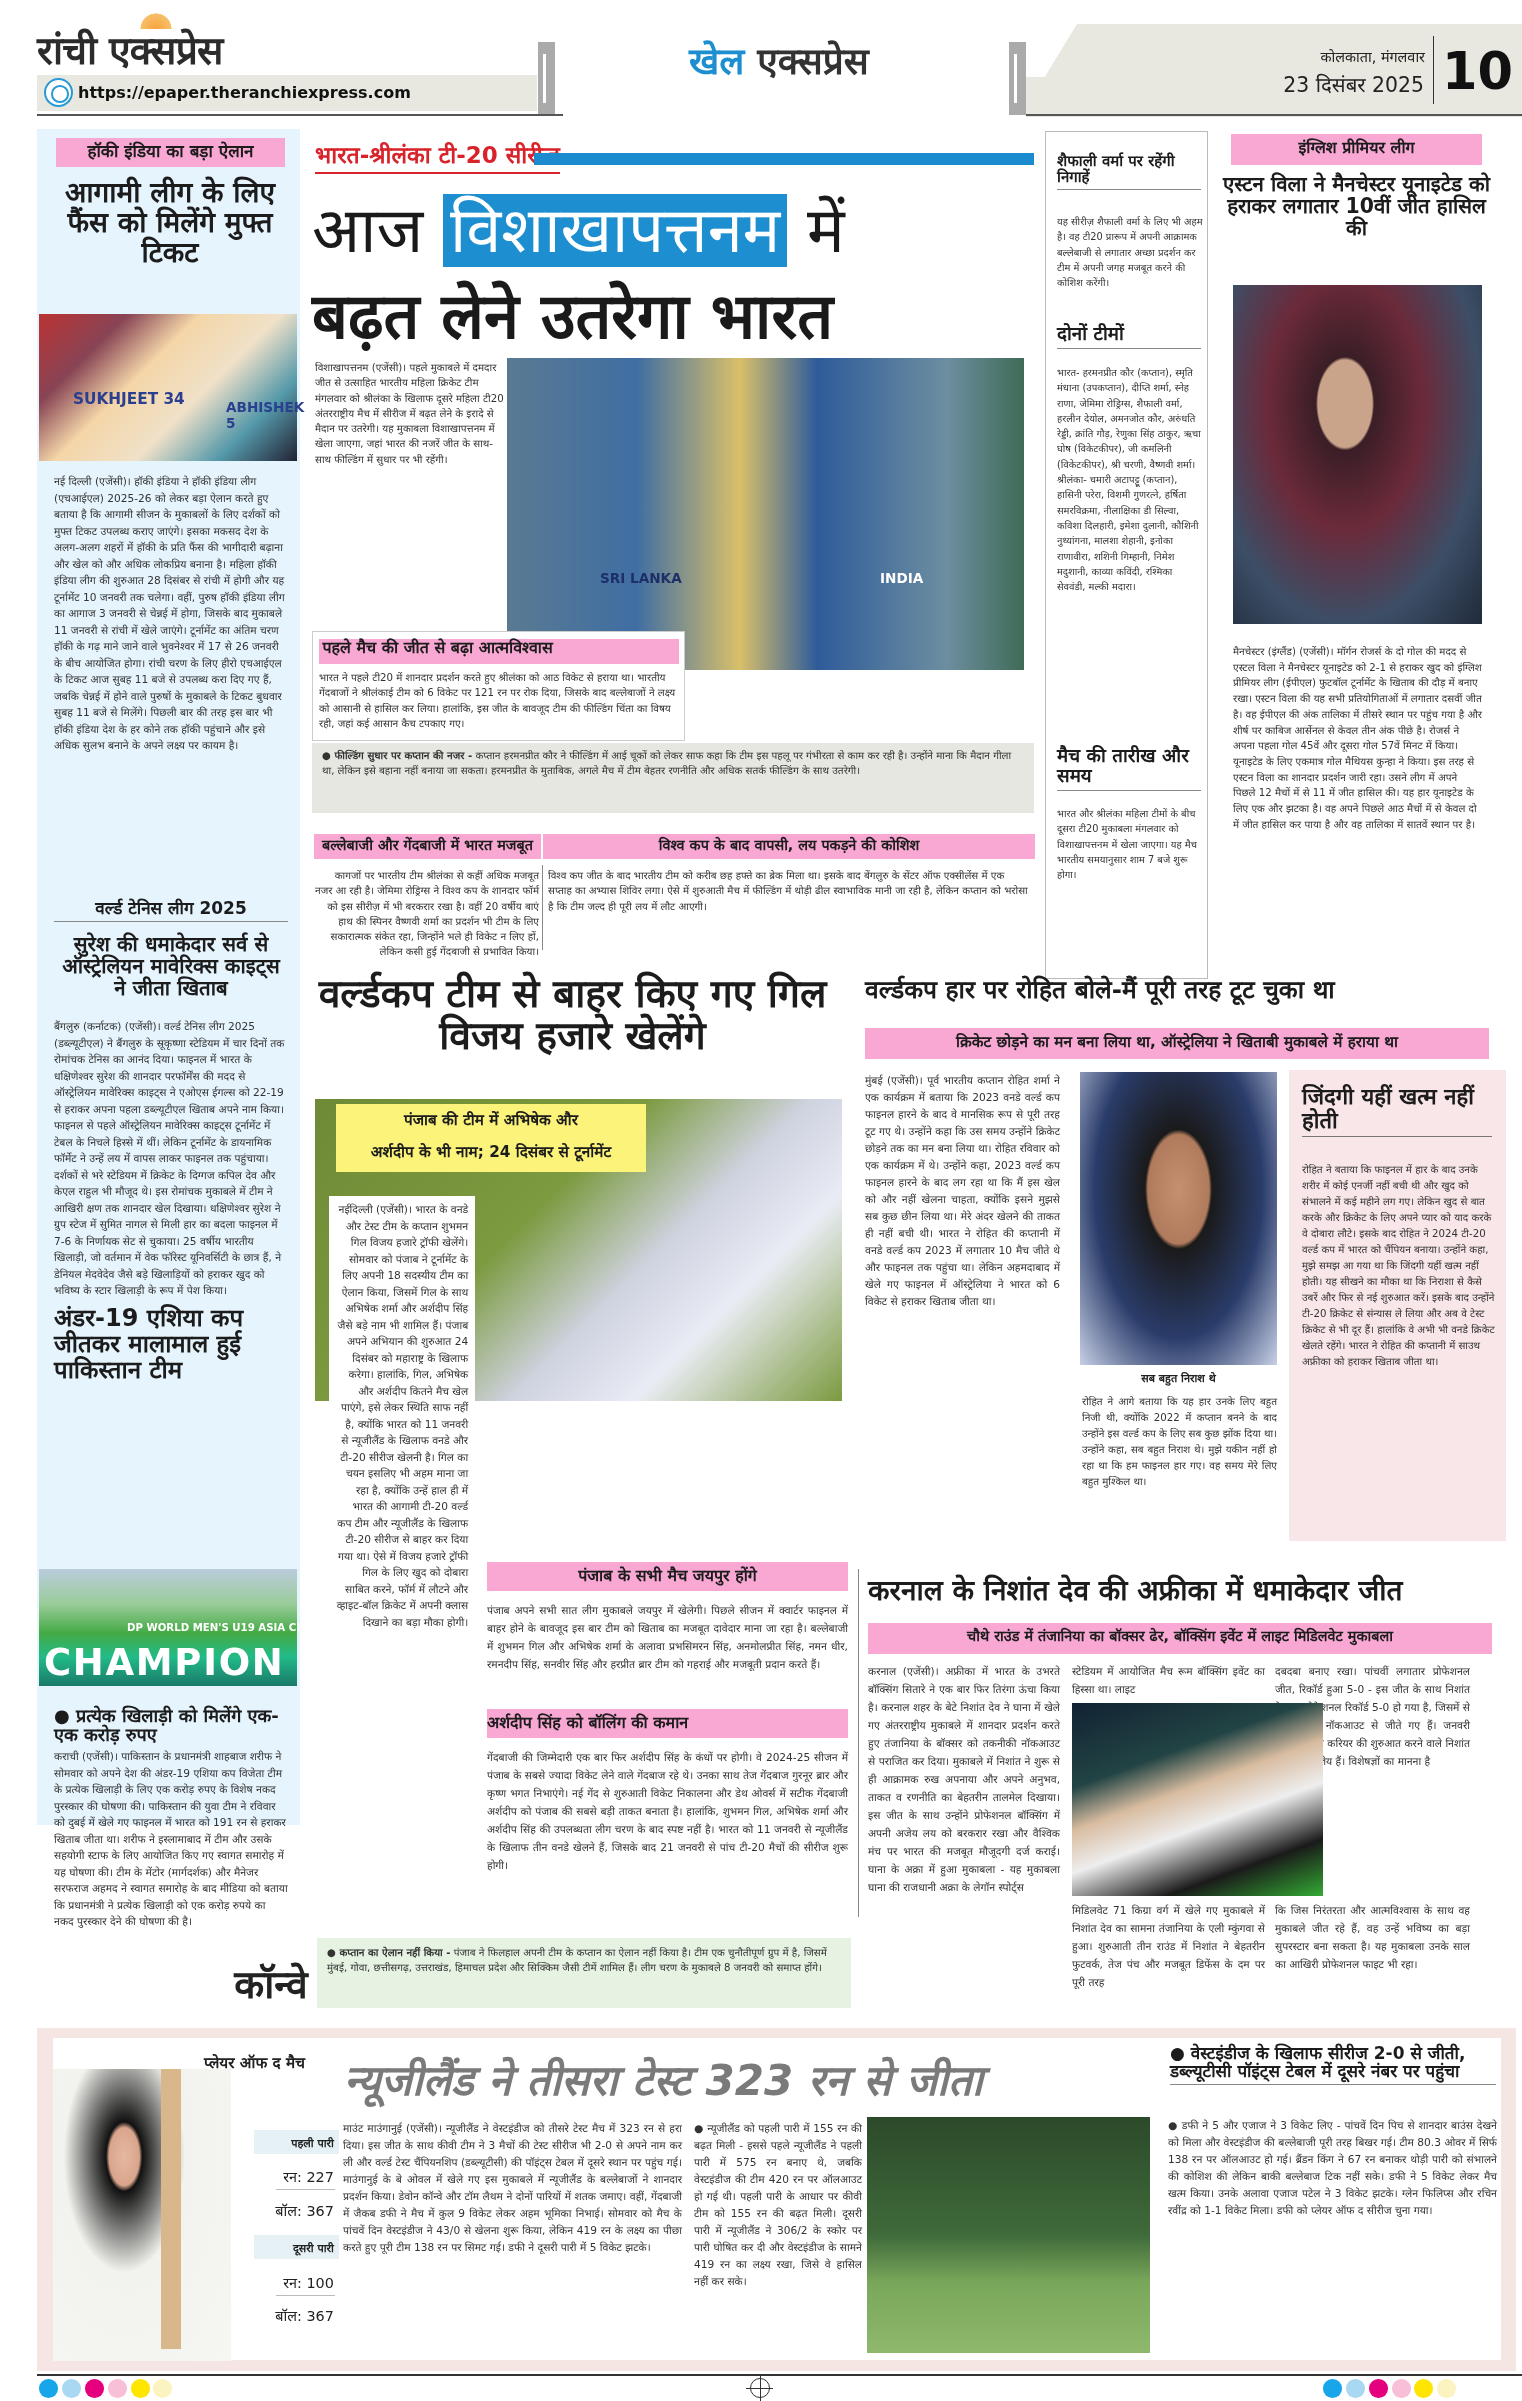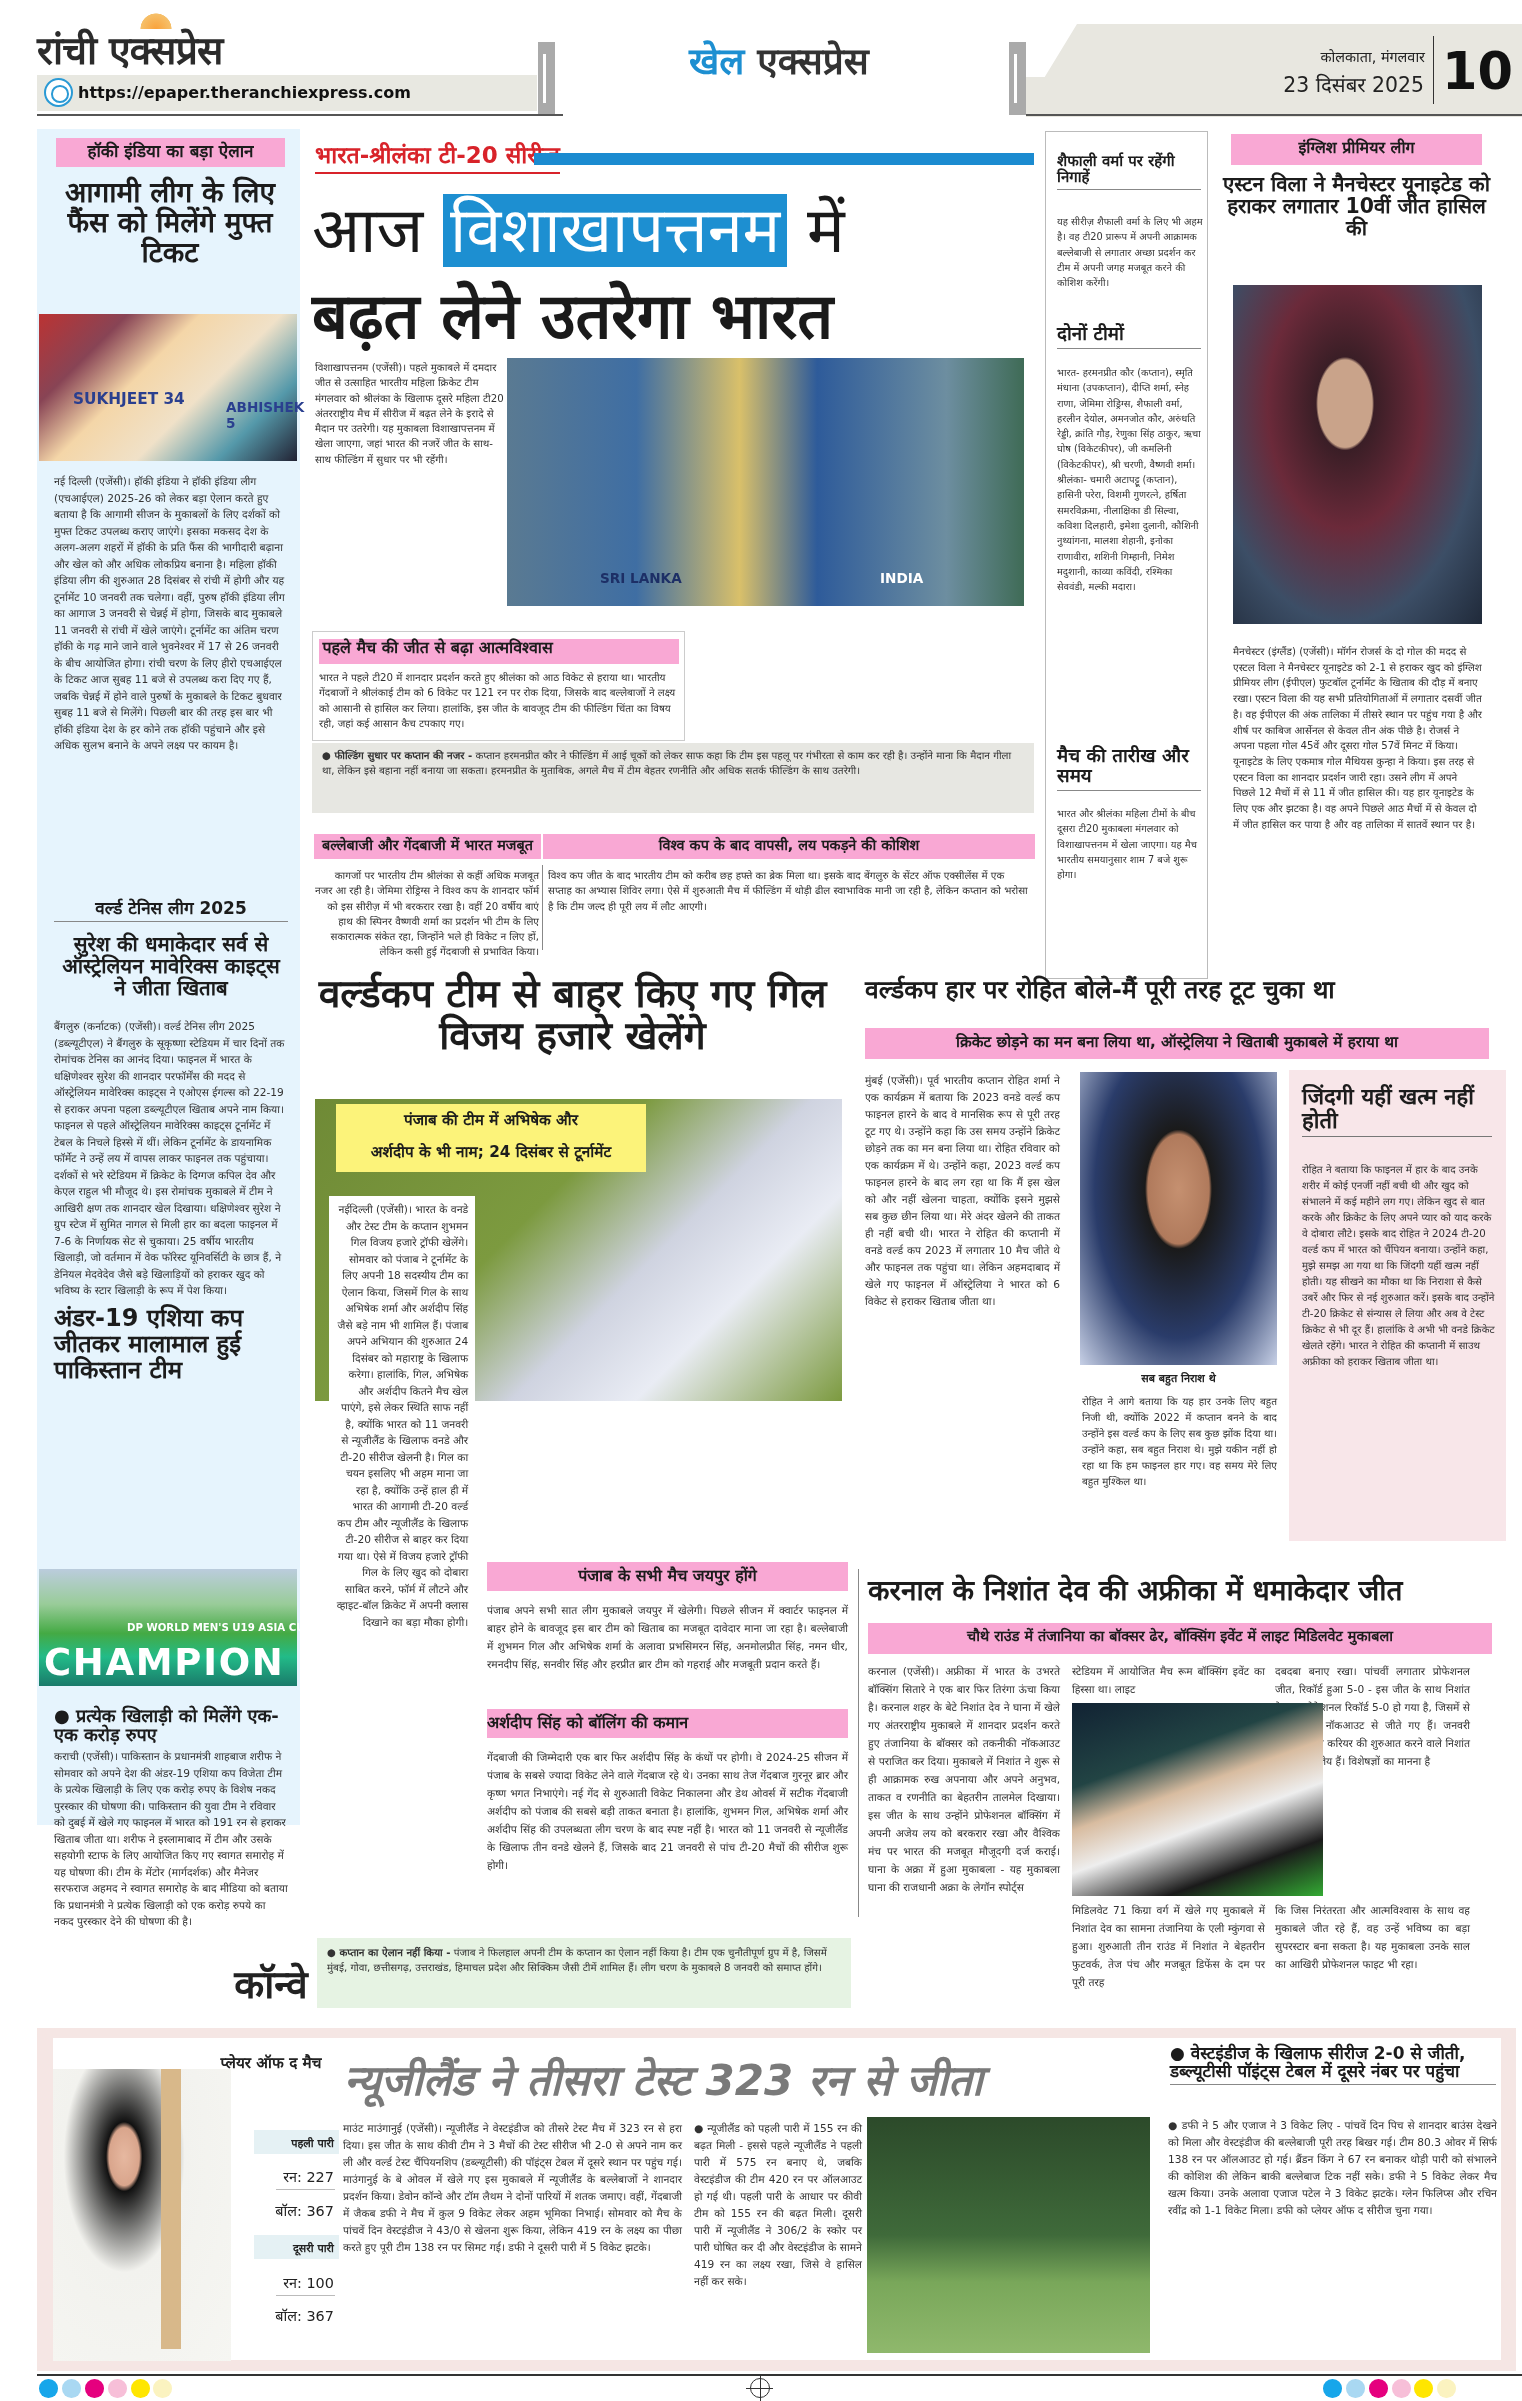--- a/index.html
+++ b/index.html
@@ -40,21 +40,21 @@
 #champ{left:44px;top:1641px;font-size:37px;font-weight:bold;color:#fff;letter-spacing:1.7px}
 #champsmall{left:127px;top:1622px;font-size:10.2px;font-weight:bold;color:#fff}
 #lh4{left:54px;top:1706px;width:234px;font-size:18px}
 #lbody3{left:54px;top:1748px;width:234px}
 
 #kicker{left:315px;top:138px;font-size:23px;font-weight:bold;color:#d8232a;border-bottom:2.5px solid #d8232a;padding-bottom:1.7px}
 #kickbar{left:534px;top:153px;width:500px;height:12px;background:#1b8bd0}
 #mainh1{left:312px;top:185px;font-size:63px;font-weight:normal;color:#1a1a1a}
 #mainh1 .blue{background:#1d8fd1;color:#fff;padding:0 6.8px}
 #mainh2{left:312px;top:271px;font-size:63px;font-weight:bold;color:#1a1a1a}
-#cphoto1{left:507px;top:358px;width:517px;height:248px;background:linear-gradient(90deg,#5a7a92 0,#3f6ea3 25%,#d9c06a 45%,#2e5b9a 60%,#6d8ea0 85%,#3f6b56 100%)}
+#cphoto1{left:507px;top:358px;width:517px;height:312px;background:linear-gradient(90deg,#5a7a92 0,#3f6ea3 25%,#d9c06a 45%,#2e5b9a 60%,#6d8ea0 85%,#3f6b56 100%)}
 #cbody1{left:315px;top:360px;width:192px}
 #box1{left:312px;top:631px;width:373px;height:110px;background:#fff;border:0.8px solid #ccc}
 #box1h{left:319px;top:639px;width:360px;height:25.4px;font-size:16px;padding-left:3.4px}
 #box1t{left:319px;top:670px;width:360px;font-size:10.2px;line-height:15.3px}
 #box2{left:312px;top:743px;width:722px;height:70px;background:#e7e7e2}
 #box2t{left:322px;top:748px;width:704px;font-size:10.2px;line-height:15.3px}
 #sh1{left:314px;top:834px;width:227px;height:25.4px;font-size:14.4px;text-align:center;padding-top:4.2px}
 #sh2{left:543px;top:834px;width:492px;height:25.4px;font-size:14.4px;text-align:center;padding-top:4.2px}
 #st1{left:315px;top:868px;width:224px;font-size:10.2px;line-height:15.3px;text-align:right}
 #st2{left:548px;top:868px;width:483px;font-size:10.2px;line-height:15.3px}
@@ -99,21 +99,21 @@
 #bxc2{left:1072px;top:1662px;width:193px;font-size:10.6px;line-height:18px;text-align:justify}
 #bxc3{left:1275px;top:1662px;width:195px;font-size:10.6px;line-height:18px;text-align:justify}
 #bxphoto{left:1072px;top:1703px;width:251px;height:193px;background:linear-gradient(160deg,#123 0,#244 30%,#d8bca0 45%,#eee 60%,#1a1a1a 80%,#3a3 100%)}
 #bxc2b{left:1072px;top:1901px;width:193px;font-size:10.6px;line-height:18px;text-align:justify}
 #bxc3b{left:1275px;top:1901px;width:195px;font-size:10.6px;line-height:18px;text-align:justify}
 
 #band{left:37px;top:2028px;width:1479px;height:343px;background:#f5e6e4}
 #bandin{left:53px;top:2038px;width:1448px;height:322px;background:#fff}
 #pomphoto{left:53px;top:2069px;width:178px;height:292px;background:radial-gradient(ellipse at 40% 30%,#e6b8a0 0,#d9a58c 10%,#111 12%,#f2f2ee 40%,#f6f6f2 100%)}
 #bat{left:161px;top:2069px;width:20.4px;height:280px;background:#d8b88a}
-#pomk{left:204px;top:2052px;width:134px;font-size:15.3px;text-align:center;font-weight:bold}
+#pomk{left:204px;top:2052px;width:134px;font-size:15.3px;text-align:left;font-weight:bold}
 #pomn{left:204px;top:1956px;width:134px;font-size:39px;text-align:center;font-weight:bold}
 #inn1{left:254px;top:2130px;width:85px;height:24px;background:#e5f1f4;font-size:11px;text-align:right;padding:5.1px 5.1px 0 0;font-weight:bold}
 .stat{width:85px;font-size:14.4px;text-align:right;padding-right:5.1px}
 #nzh{left:344px;top:2050px;width:661px;font-size:42px;font-style:italic;font-weight:bold;color:#7a7a7a}
 #nzb{left:343px;top:2120px;width:339px;font-size:10.6px;line-height:17px;text-align:justify}
 #nzb2{left:694px;top:2120px;width:168px;font-size:10.6px;line-height:17px;text-align:justify}
 #nzphoto{left:867px;top:2117px;width:283px;height:236px;background:linear-gradient(180deg,#2c4a2a 0,#3f6a3a 50%,#79a75a 70%,#8fb86c 100%)}
 #wih{left:1170px;top:2044px;width:326px;font-size:17px;border-bottom:0.8px solid #888;padding-bottom:3.4px}
 #wib{left:1168px;top:2117px;width:329px;font-size:10.6px;line-height:17px;text-align:justify}
 

